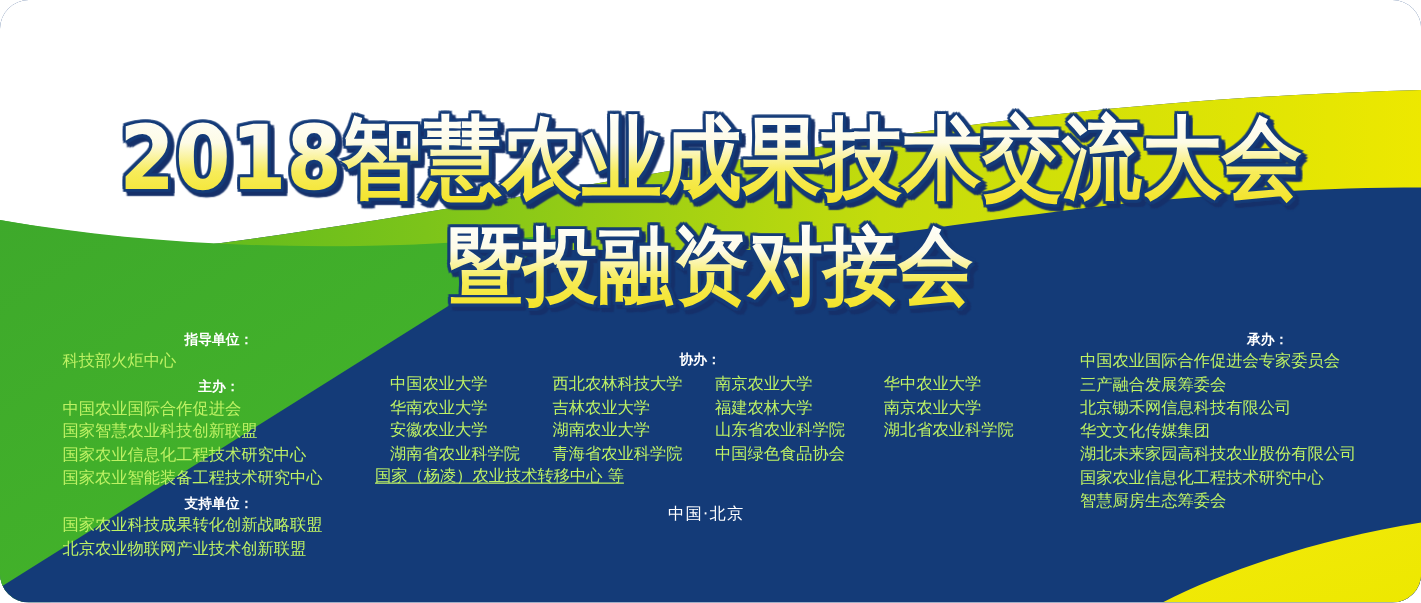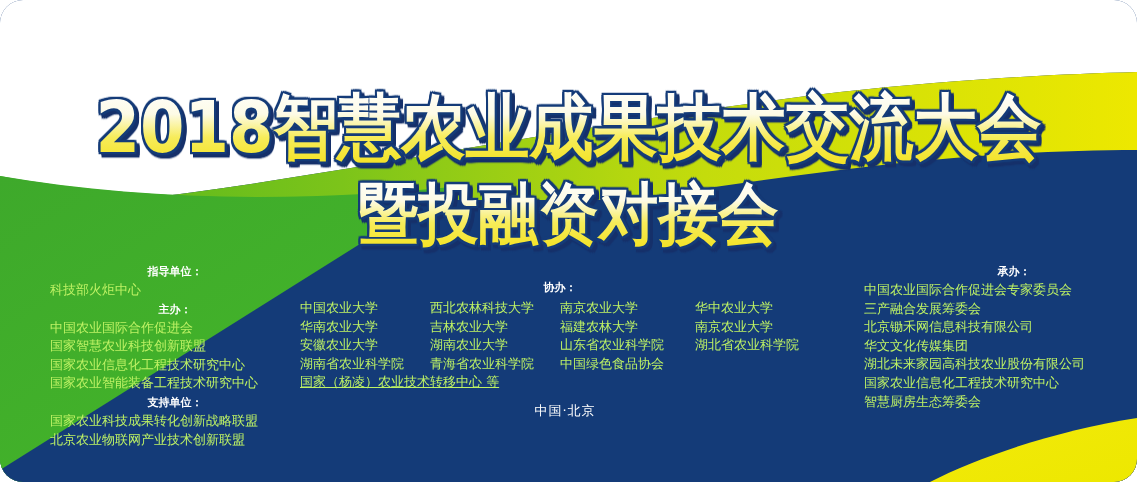--- a/index.html
+++ b/index.html
@@ -94,20 +94,21 @@
   #col-co    {left:300px;top:16px;width:520px;}
   #col-host  {left:864px;top:0px;width:300px;}
 
   
   .co-grid{
     display:grid;
     grid-template-columns:130px 130px 135px 125px;
     column-gap:0px;
     row-gap:0px;
     margin-top:2px;
+    margin-left:12px;
   }
   .co-grid .ln{font-size:13px;line-height:18.6px;}
   .co-tail{margin-top:0px;text-decoration:underline;}
 
   .location{
     position:absolute;
     left:0;
     top:402px;
     width:1130px;
     text-align:center;

